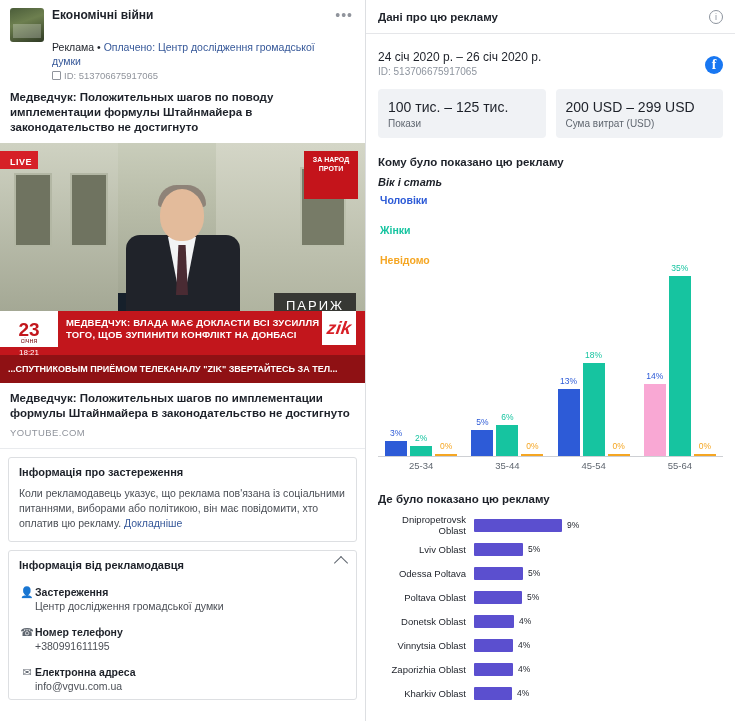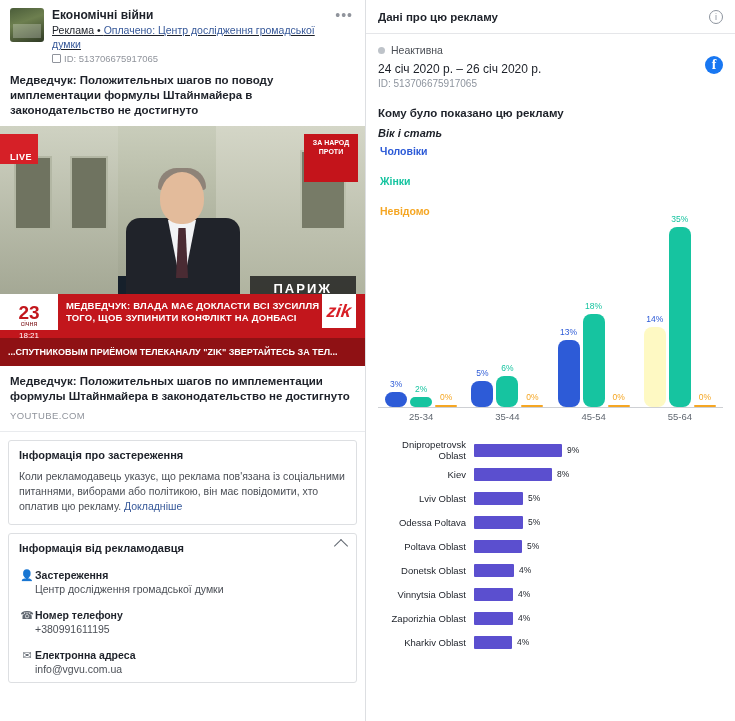--- a/index.html
+++ b/index.html
@@ -40,21 +40,21 @@
   .page-avatar:after {
     content: "";
     position: absolute; left: 3px; top: 16px; width: 28px; height: 14px;
     background: rgba(255,255,255,0.25);
   }
   .page-meta { flex: 1 1 auto; min-width: 0; }
   .page-name {
     font-size: 12px; font-weight: bold; color: #1d2129; line-height: 14px;
   }
   .sponsor-line {
-    font-size: 10.5px; color: #1d2129; line-height: 14px; margin-top: 1px; text-decoration: underline;
+    font-size: 10.5px; color: #1d2129; line-height: 14px; margin-top: 18px;
   }
   .sponsor-line .paid { color: #365899; }
   .post-id {
     font-size: 9.5px; color: #90949c; line-height: 13px; margin-top: 1px;
     display: flex; align-items: center;
   }
   .id-badge {
     display: inline-block; width: 9px; height: 9px; margin-right: 3px;
     border: 1px solid #90949c; border-radius: 1px;
   }
@@ -120,32 +120,32 @@
     clip-path: polygon(0 0, 100% 0, 62% 100%, 38% 100%);
   }
   .vid-tie {
     position: absolute; left: 56px; top: 66px; width: 12px; height: 50px;
     background: #4a2b33;
     clip-path: polygon(20% 0, 80% 0, 100% 100%, 0 100%);
   }
   .live-badge {
     position: absolute; left: 0; top: 8px;
     background: #d62027; color: #fff; font-size: 9px; font-weight: bold;
-    padding: 18px 6px 2px 10px; letter-spacing: .5px;
+    padding: 6px 6px 2px 10px; letter-spacing: .5px;
   }
   .corner-promo {
     position: absolute; right: 8px; top: 8px; width: 54px; height: 48px;
     background: #c4141b; color: #fff; font-size: 7px; font-weight: bold;
     line-height: 9px; padding: 4px 3px; text-align: center;
   }
   .paris-tag {
     position: absolute; right: 10px; top: 150px;
     background: rgba(20,20,20,.78); color: #fff;
-    font-size: 13px; font-weight: bold; letter-spacing: 2px;
-    padding: 5px 24px;
+    font-size: 13px; font-weight: normal; letter-spacing: 2px;
+    padding: 5px 12px;
   }
   .lower-third {
     position: absolute; left: 0; bottom: 28px; width: 366px; height: 44px;
     background: #c2161c; color: #fff;
     display: flex; align-items: stretch;
   }
   .lt-date {
     width: 58px; flex: 0 0 58px; background: #ffffff; color: #c2161c;
     text-align: center; line-height: 11px; padding-top: 13px;
   }
@@ -255,21 +255,21 @@
 
   
   .agechart {
     position: relative; margin: 8px 12px 0 12px; height: 205px;
   }
   .age-plot {
     position: absolute; left: 0; right: 0; top: 0; height: 182px;
     display: flex; align-items: flex-end; justify-content: space-around;
   }
   .age-group { display: flex; align-items: flex-end; gap: 3px; height: 182px; }
-  .bar { width: 22px; position: relative; border-radius: 8px; }
+  .bar { width: 22px; position: relative; }
   .bar .v {
     position: absolute; left: 50%; transform: translateX(-50%);
     top: -13px; font-size: 8.5px; white-space: nowrap;
   }
   .age-axis {
     position: absolute; left: 0; right: 0; top: 182px; height: 1px;
     background: #ced0d4;
   }
   .age-labels {
     position: absolute; left: 0; right: 0; top: 186px;
@@ -390,29 +390,35 @@
   </div>
 
   <div class="right-col">
 
     <div class="right-head">
       <div class="right-title">Дані про цю рекламу</div>
       <div class="info-circle">i</div>
     </div>
 
     <div class="status-block">
-      <div class="status-row">
-        <span class="status-dot"></span>
-        <span>Неактивна</span>
-      </div>
       <div class="status-date">24 січ 2020 р. – 26 січ 2020 р.</div>
       <div class="status-id">ID: 513706675917065</div>
       <div class="fb-circle">f</div>
     </div>
 
+    <div class="stat-cards">
+      <div class="stat-card">
+        <div class="stat-val">100 тис. – 125 тис.</div>
+        <div class="stat-lbl">Покази</div>
+      </div>
+      <div class="stat-card">
+        <div class="stat-val">200 USD – 299 USD</div>
+        <div class="stat-lbl">Сума витрат (USD)</div>
+      </div>
+    </div>
 
     <div class="section-title">Кому було показано цю рекламу</div>
     <div class="sub-title">Вік і стать</div>
 
     <div class="legend">
       <span style="color:#2d5bd7">Чоловіки</span>
       <span style="color:#16c4a0">Жінки</span>
       <span style="color:#f5a623">Невідомо</span>
     </div>
 
@@ -449,58 +455,52 @@
           </div>
           <div class="bar" style="height:93px;background:#16c4a0">
             <span class="v" style="color:#16c4a0">18%</span>
           </div>
           <div class="bar" style="height:2px;background:#f5a623">
             <span class="v" style="color:#f5a623">0%</span>
           </div>
         </div>
 
         <div class="age-group">
-          <div class="bar" style="height:80px;background:#fef9c3">
+          <div class="bar" style="height:72px;background:#f9a8d4">
             <span class="v" style="color:#2d5bd7">14%</span>
           </div>
           <div class="bar" style="height:180px;background:#16c4a0">
             <span class="v" style="color:#16c4a0">35%</span>
           </div>
           <div class="bar" style="height:2px;background:#f5a623">
             <span class="v" style="color:#f5a623">0%</span>
           </div>
         </div>
 
       </div>
       <div class="age-axis"></div>
       <div class="age-labels">
         <span>25-34</span>
         <span>35-44</span>
         <span>45-54</span>
         <span>55-64</span>
       </div>
     </div>
 
+    <div class="section-title">Де було показано цю рекламу</div>
 
     <div class="regions">
       <div class="region-row">
         <div class="region-name">Dnipropetrovsk Oblast</div>
         <div class="region-bar-wrap">
           <div class="region-bar" style="width:88px"></div>
           <div class="region-val">9%</div>
         </div>
       </div>
       <div class="region-row">
-        <div class="region-name">Kiev</div>
-        <div class="region-bar-wrap">
-          <div class="region-bar" style="width:78px"></div>
-          <div class="region-val">8%</div>
-        </div>
-      </div>
-      <div class="region-row">
         <div class="region-name">Lviv Oblast</div>
         <div class="region-bar-wrap">
           <div class="region-bar" style="width:49px"></div>
           <div class="region-val">5%</div>
         </div>
       </div>
       <div class="region-row">
         <div class="region-name">Odessa Poltava</div>
         <div class="region-bar-wrap">
           <div class="region-bar" style="width:49px"></div>

